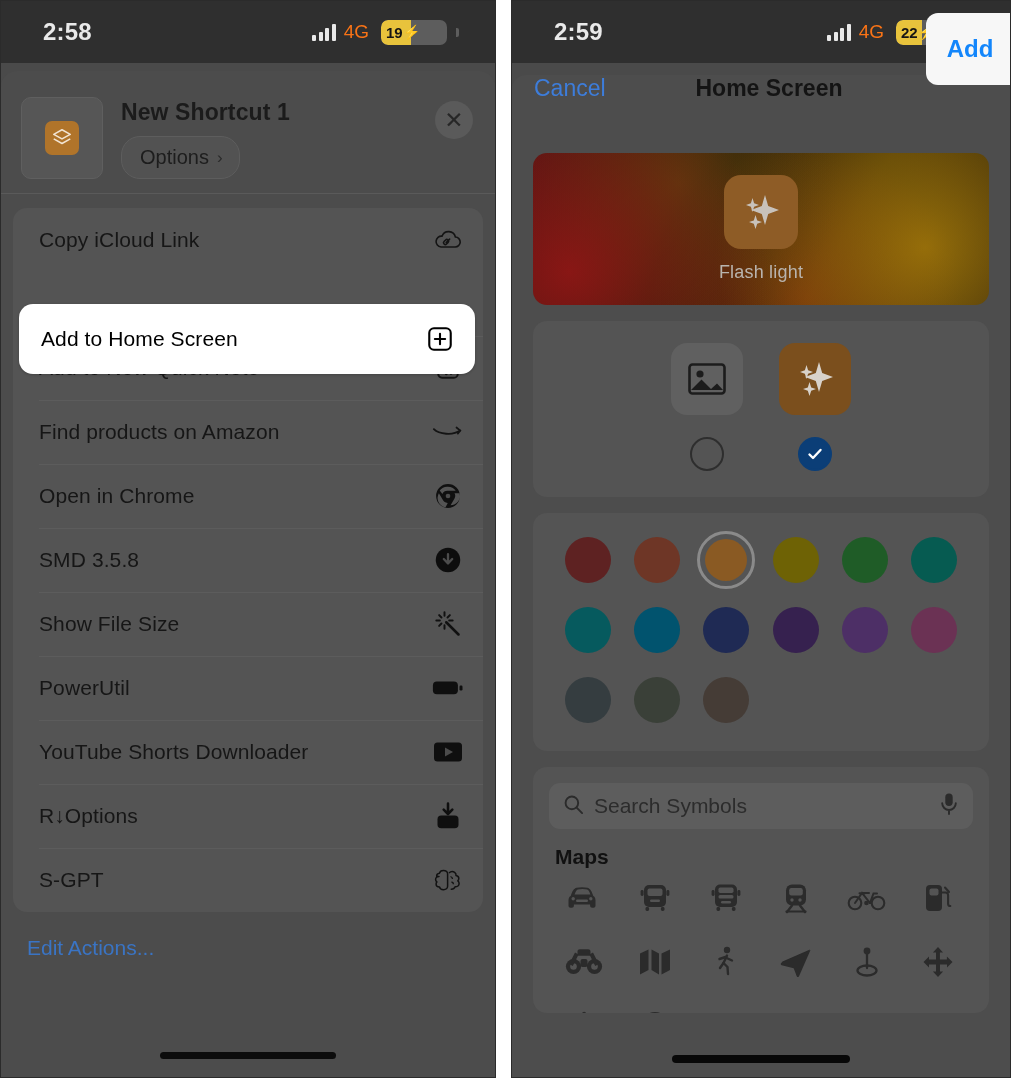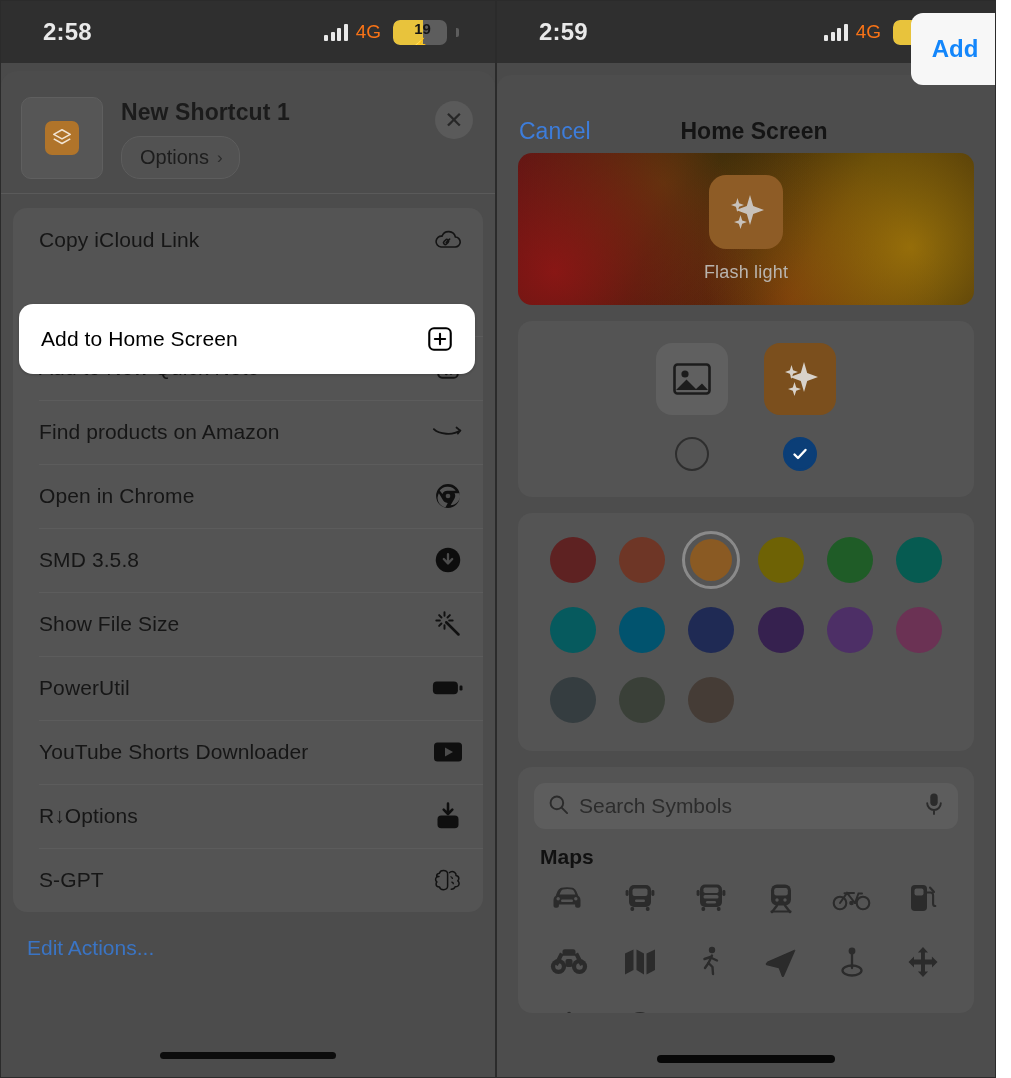--- a/index.html
+++ b/index.html
@@ -11,20 +11,21 @@
     width: 1011px;
     height: 1078px;
     font-family: "Liberation Sans", sans-serif;
     overflow: hidden;
     position: relative;
   }
   .stage {
     position: absolute;
     inset: 0;
     display: flex;
+    gap: 15px;
     background: #ffffff;
   }
   .phone {
     position: relative;
     width: 496px;
     height: 1078px;
     overflow: hidden;
     background: #4a4a4a;
     border: 1px solid #2b2b2b;
     box-sizing: border-box;
@@ -73,29 +74,28 @@
   .signal-bars i:nth-child(3) { height: 13px; }
   .signal-bars i:nth-child(4) { height: 17px; }
   .net-label {
     font-size: 19px;
     font-weight: 500;
     color: #f97316;
     margin-left: 0;
   }
   .battery {
     position: relative;
-    width: 54px;
+    width: 66px;
     height: 25px;
     border-radius: 7px;
     background: #5d5d5d;
     display: flex;
     align-items: center;
     overflow: hidden;
     margin-left: 4px;
-    flex-direction: column;
   }
   .battery .fill {
     position: absolute;
     left: 0; top: 0; bottom: 0;
     width: 30px;
     background: #e8c33c;
     border-radius: 7px 0 0 7px;
   }
   .battery .pct {
     position: relative;
@@ -271,21 +271,21 @@
   
   .rsheet {
     position: absolute;
     top: 74px; left: 0; right: 0; bottom: 0;
     background: #4d4d4d;
     border-radius: 14px 14px 0 0;
   }
   .nav-bar {
     height: 70px;
     display: flex;
-    align-items: flex-end;
+    align-items: flex-start;
     justify-content: space-between;
     padding: 0 22px;
     box-sizing: border-box;
     position: relative;
   }
   .nav-cancel {
     font-size: 23px;
     color: #3d7ddb;
   }
   .nav-title {

